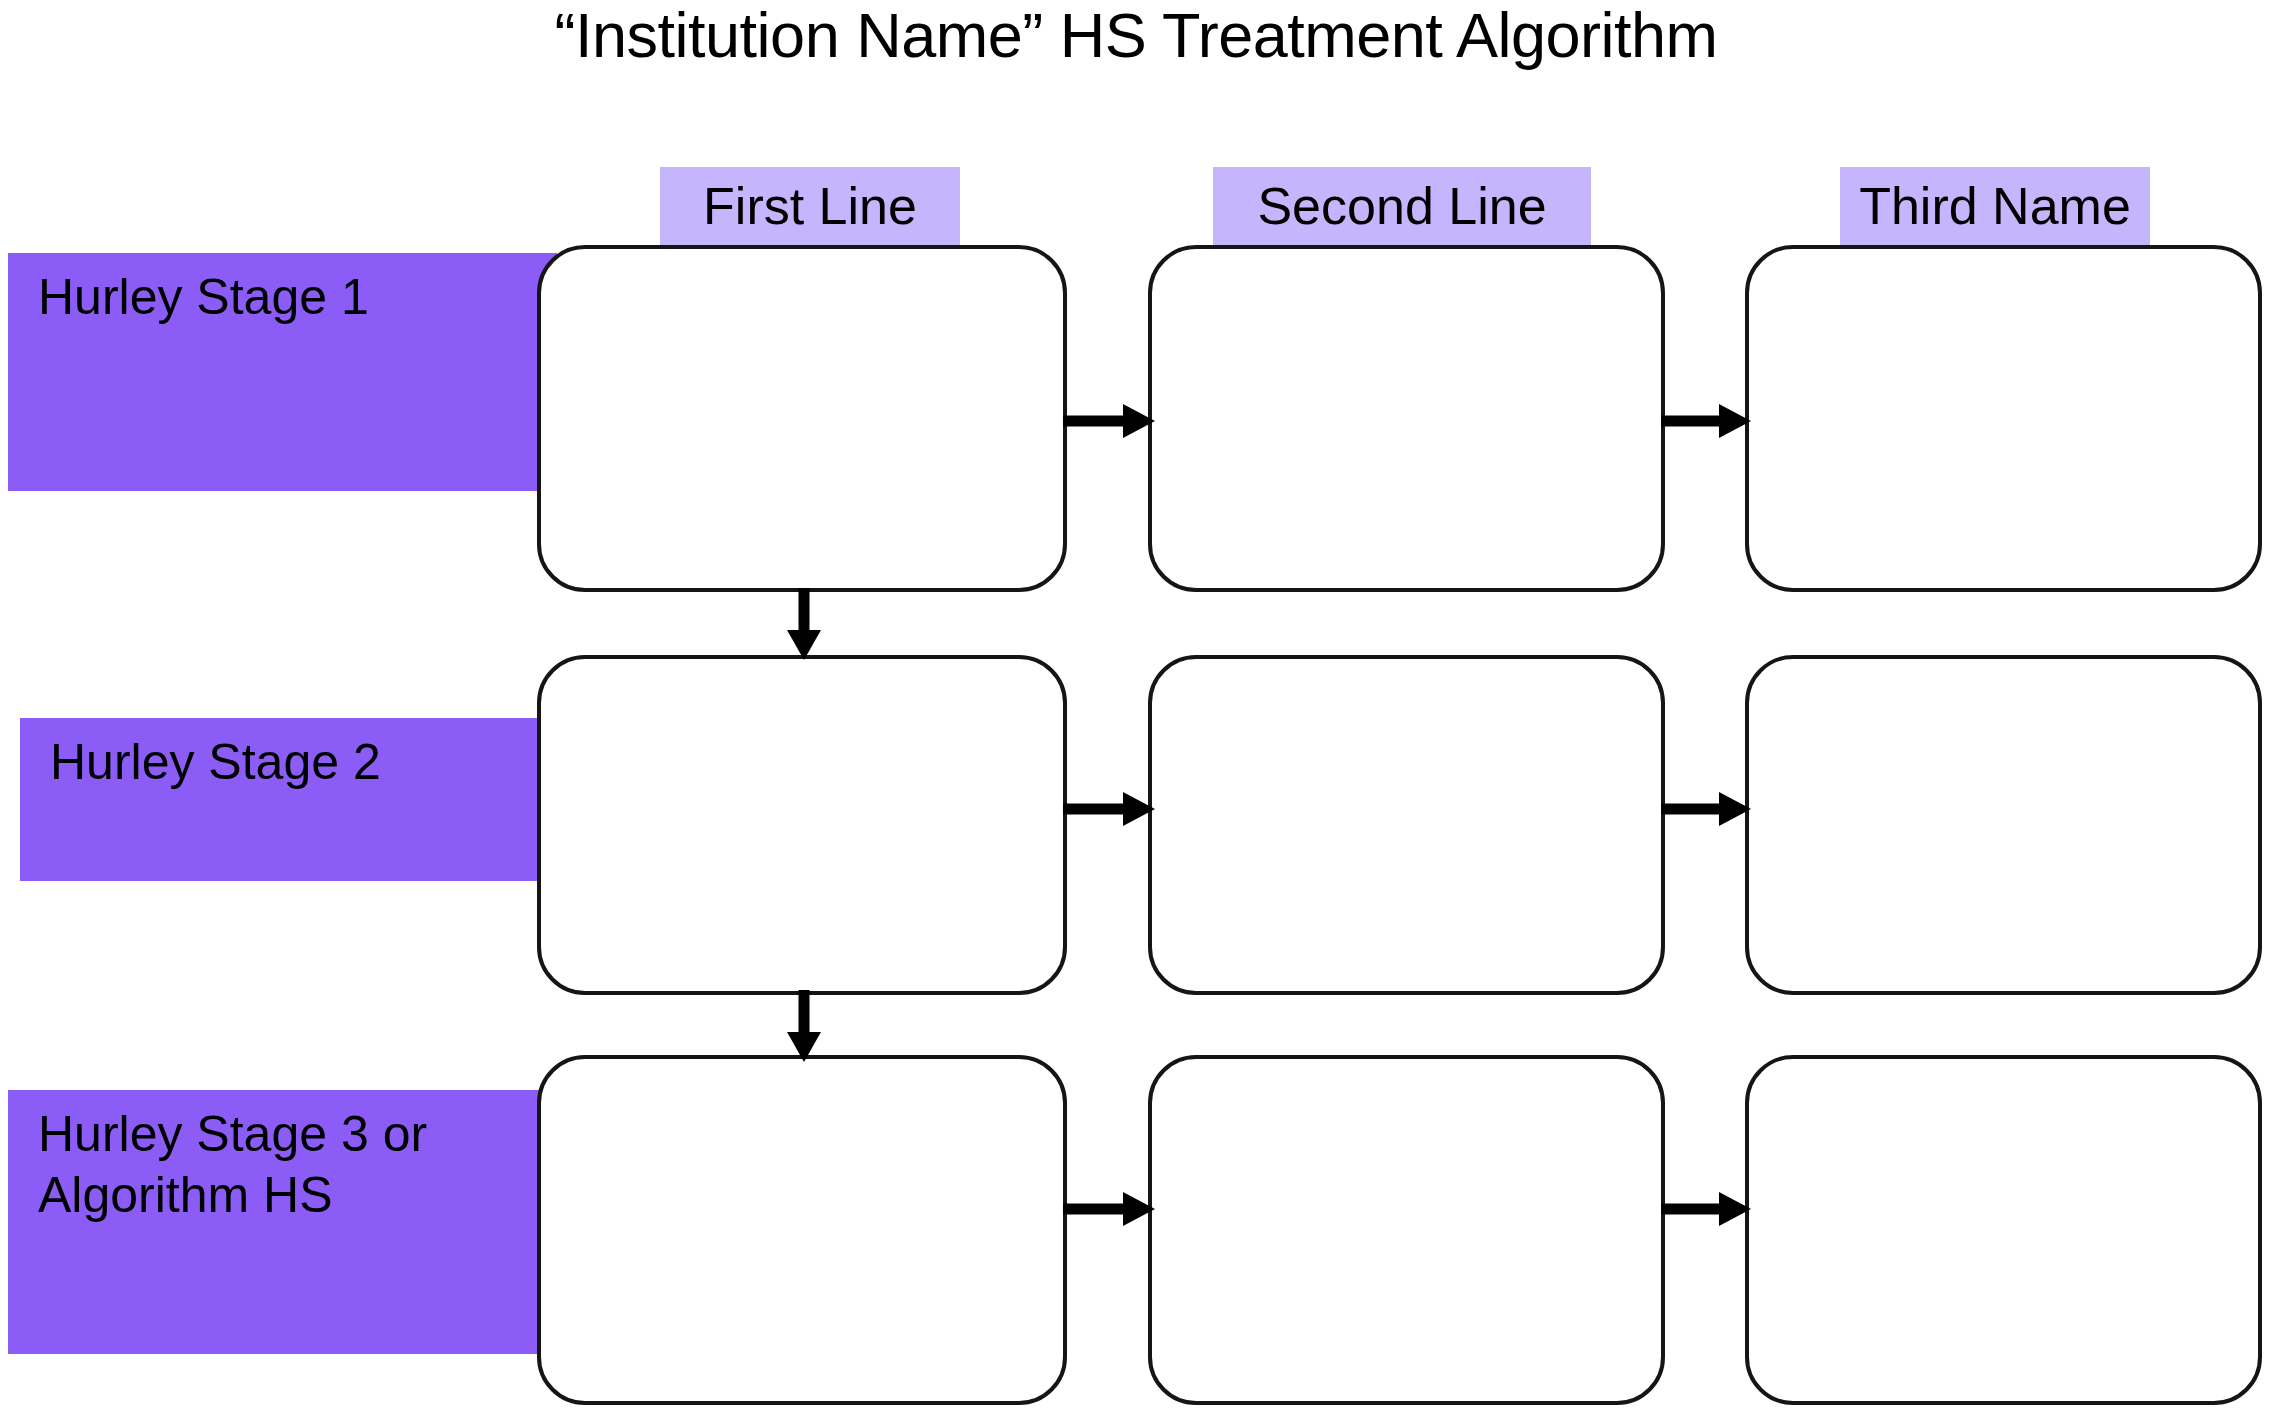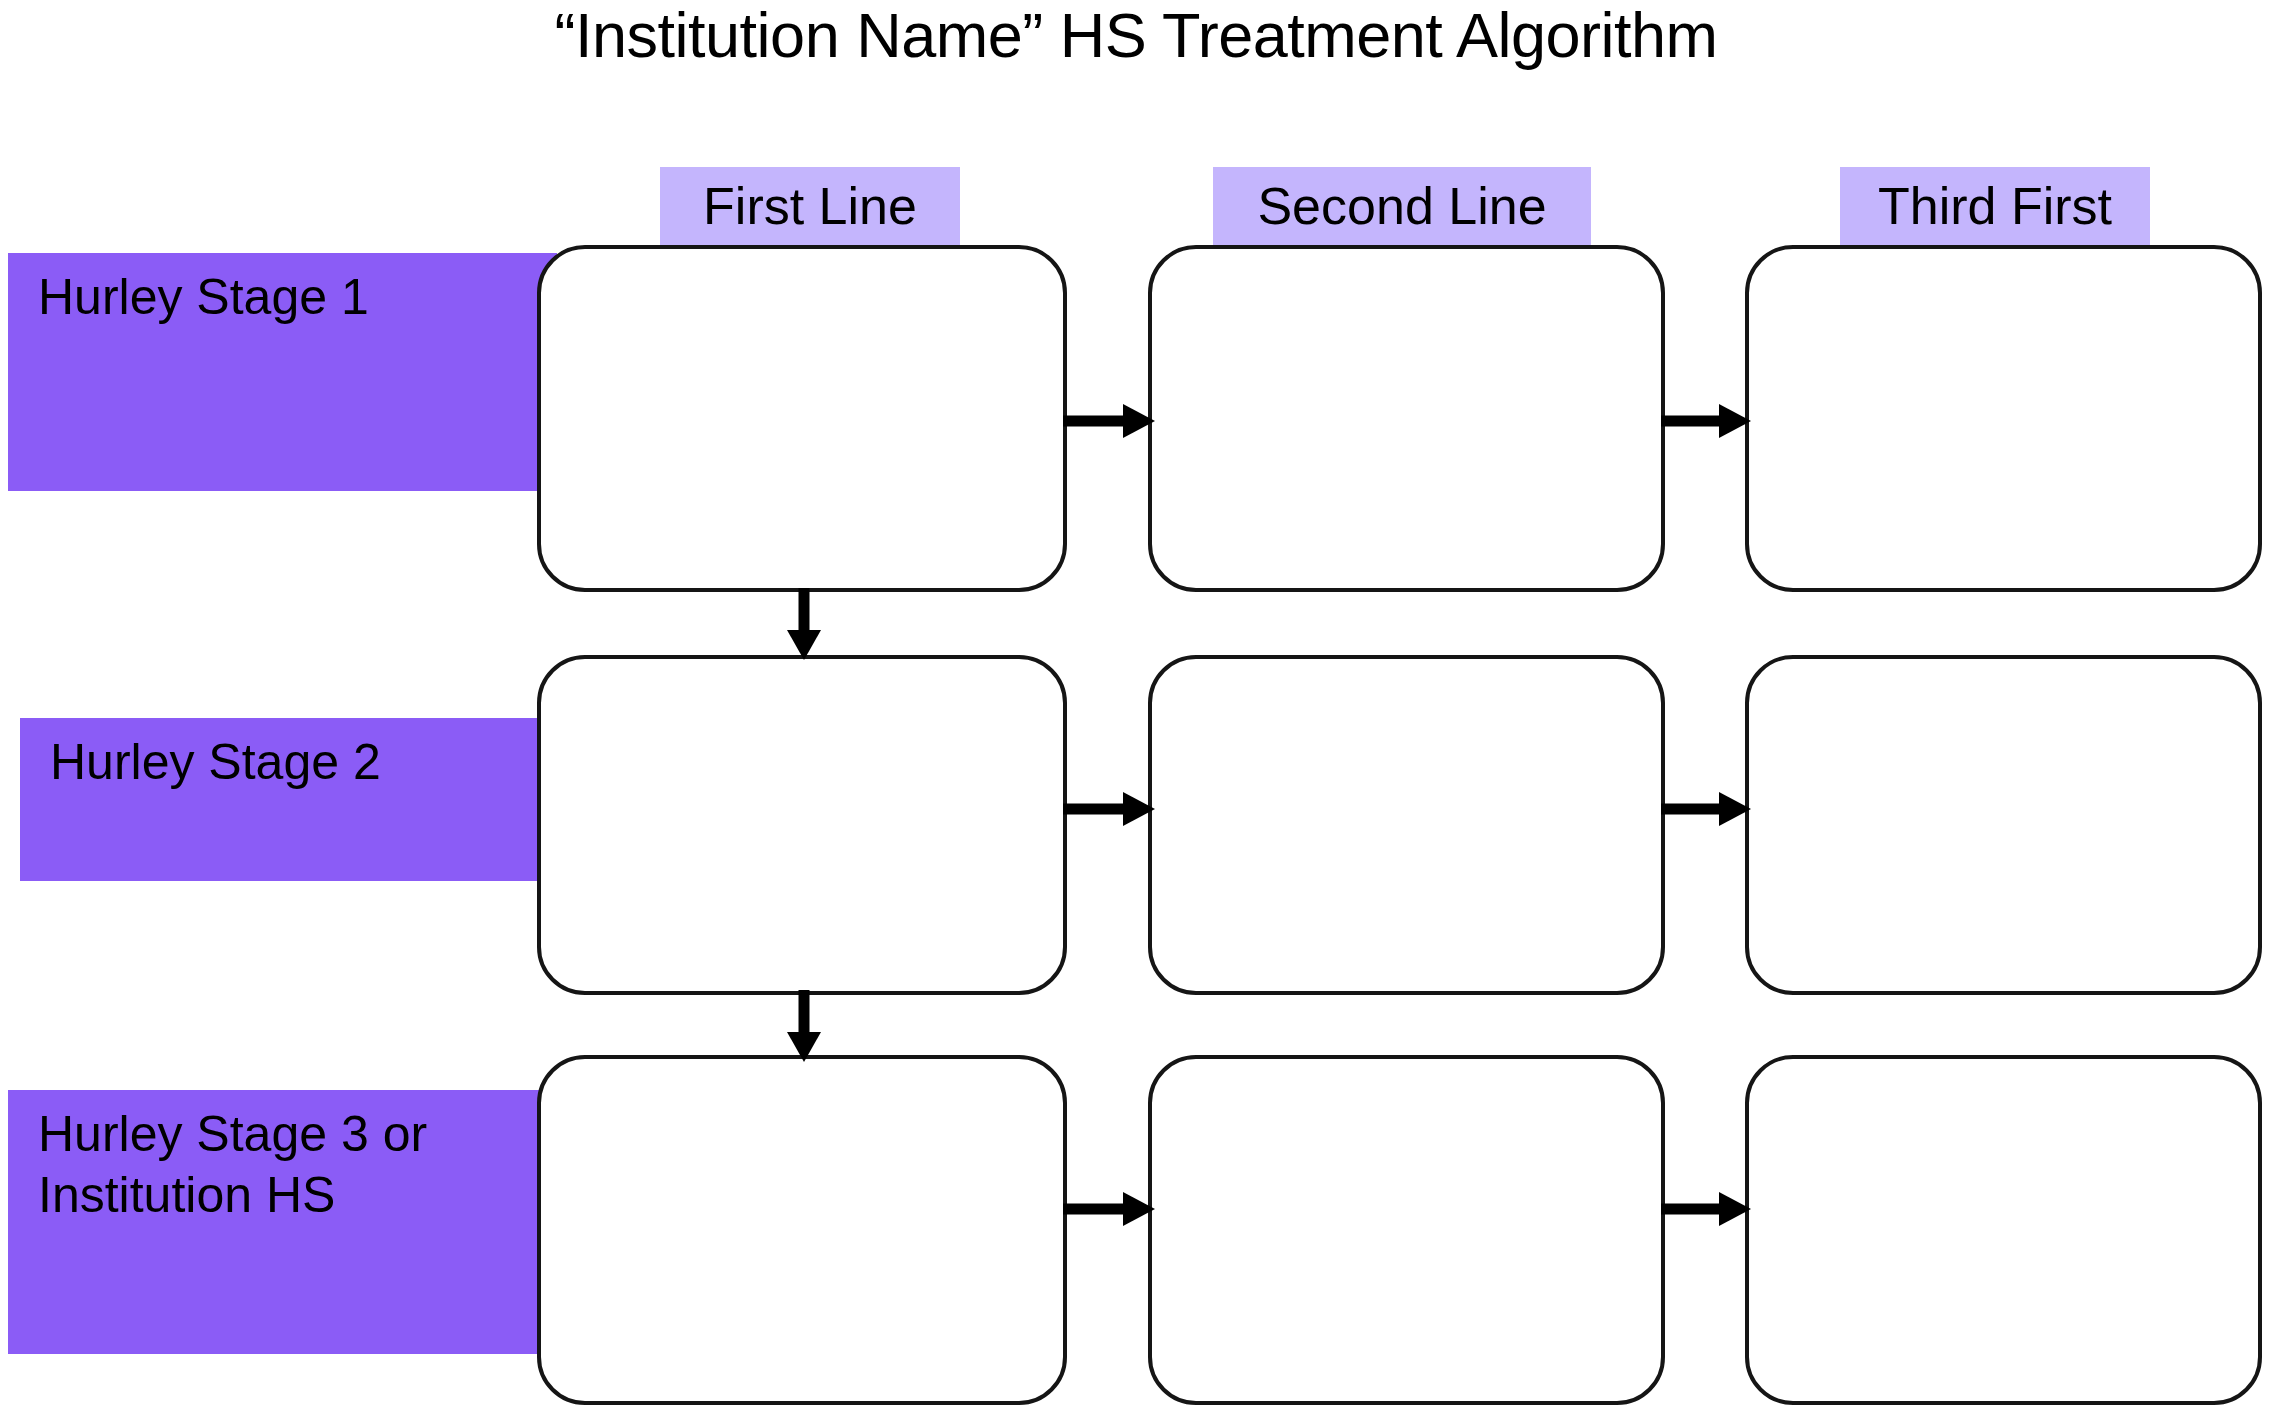--- a/index.html
+++ b/index.html
@@ -91,32 +91,32 @@
 
   <div class="title">“Institution Name” HS Treatment Algorithm</div>
 
   <div class="col-header" style="left:660px; top:167px; width:300px; height:78px;">
     <span>First Line</span>
   </div>
   <div class="col-header" style="left:1213px; top:167px; width:378px; height:78px;">
     <span>Second Line</span>
   </div>
   <div class="col-header" style="left:1840px; top:167px; width:310px; height:78px;">
-    <span>Third First</span>
+    <span>Third Name</span>
   </div>
 
   <div class="stage-label" style="left:8px; top:253px; width:549px; height:238px;">
     <span class="line">Hurley Stage 1</span>
   </div>
   <div class="stage-label" style="left:20px; top:718px; width:549px; height:163px;">
     <span class="line">Hurley Stage 2</span>
   </div>
   <div class="stage-label" style="left:8px; top:1090px; width:549px; height:264px;">
     <span class="line">Hurley Stage 3 or</span>
-    <span class="line">Institution HS</span>
+    <span class="line">Algorithm HS</span>
   </div>
 
   <div class="tx-box" style="left:537px; top:245px; width:530px; height:347px;"></div>
   <div class="tx-box" style="left:1148px; top:245px; width:517px; height:347px;"></div>
   <div class="tx-box" style="left:1745px; top:245px; width:517px; height:347px;"></div>
 
   <div class="tx-box" style="left:537px; top:655px; width:530px; height:340px;"></div>
   <div class="tx-box" style="left:1148px; top:655px; width:517px; height:340px;"></div>
   <div class="tx-box" style="left:1745px; top:655px; width:517px; height:340px;"></div>
 

